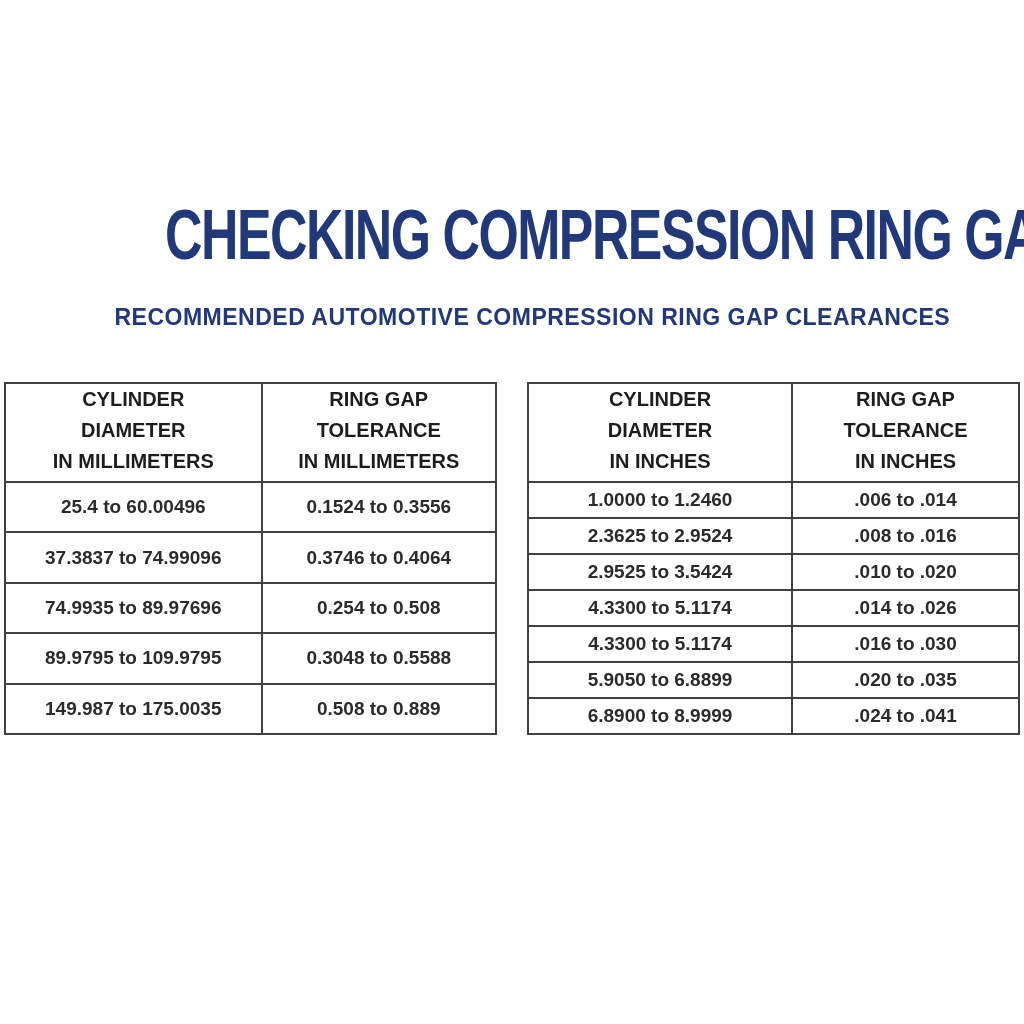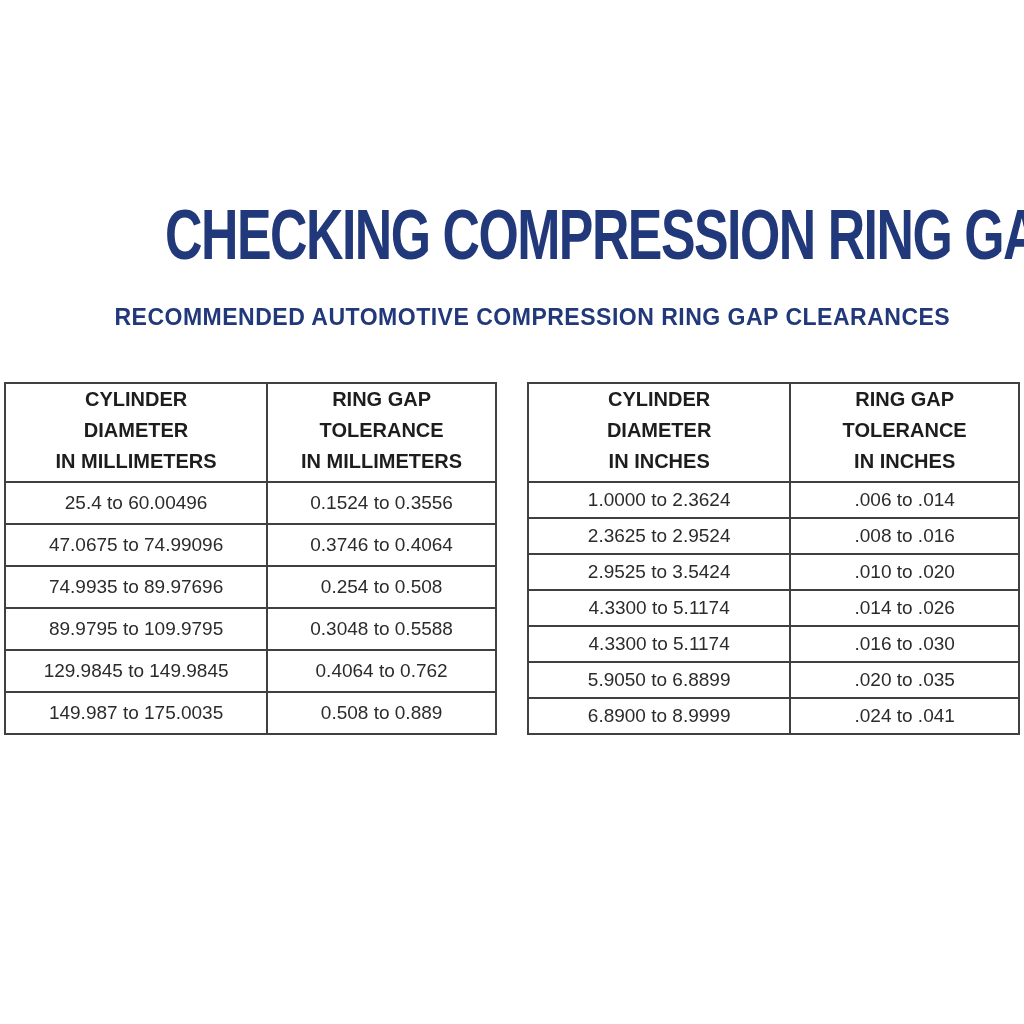--- a/index.html
+++ b/index.html
@@ -79,21 +79,21 @@
     font-size: 20px;
     line-height: 31px;
     font-weight: 700;
     color: var(--header-text);
     white-space: pre-line;
     padding-bottom: 4px;
   }
   table.gap-table td {
     height: 36px;
     font-size: 19px;
-    font-weight: 400;
+    font-weight: 700;
     color: var(--cell-text);
   }
 </style>
 </head>
 <body>
 
 <h1 class="title"><span class="condense">CHECKING COMPRESSION RING GAPS</span></h1>
 
 <div class="subtitle"><span class="sub-inner">RECOMMENDED AUTOMOTIVE COMPRESSION RING GAP CLEARANCES</span></div>
 
@@ -109,34 +109,30 @@
 TOLERANCE
 IN MILLIMETERS</th>
       </tr>
     </thead>
     <tbody>
       <tr>
         <td>25.4 to 60.00496</td>
         <td>0.1524 to 0.3556</td>
       </tr>
       <tr>
-        <td>47.0675 to 74.99096</td>
+        <td>37.3837 to 74.99096</td>
         <td>0.3746 to 0.4064</td>
       </tr>
       <tr>
         <td>74.9935 to 89.97696</td>
         <td>0.254 to 0.508</td>
       </tr>
       <tr>
         <td>89.9795 to 109.9795</td>
         <td>0.3048 to 0.5588</td>
-      </tr>
-      <tr>
-        <td>129.9845 to 149.9845</td>
-        <td>0.4064 to 0.762</td>
       </tr>
       <tr>
         <td>149.987 to 175.0035</td>
         <td>0.508 to 0.889</td>
       </tr>
     </tbody>
   </table>
 
   <table class="gap-table">
     <thead>
@@ -144,21 +140,21 @@
         <th>CYLINDER
 DIAMETER
 IN INCHES</th>
         <th>RING GAP
 TOLERANCE
 IN INCHES</th>
       </tr>
     </thead>
     <tbody>
       <tr>
-        <td>1.0000 to 2.3624</td>
+        <td>1.0000 to 1.2460</td>
         <td>.006 to .014</td>
       </tr>
       <tr>
         <td>2.3625 to 2.9524</td>
         <td>.008 to .016</td>
       </tr>
       <tr>
         <td>2.9525 to 3.5424</td>
         <td>.010 to .020</td>
       </tr>

